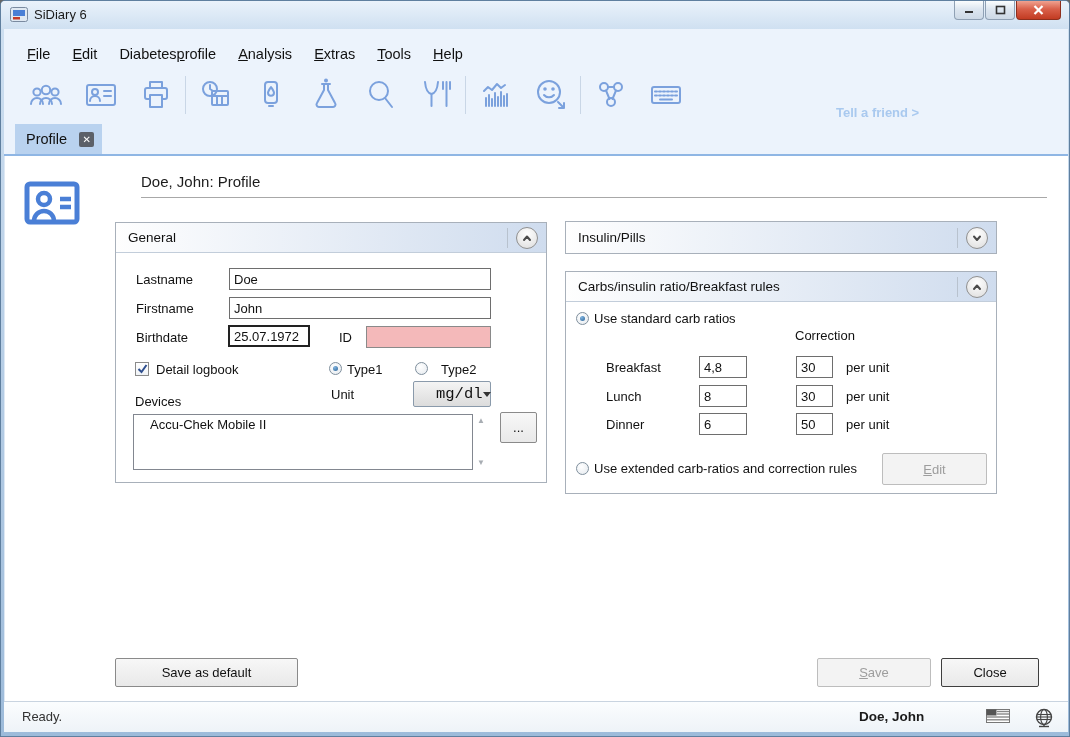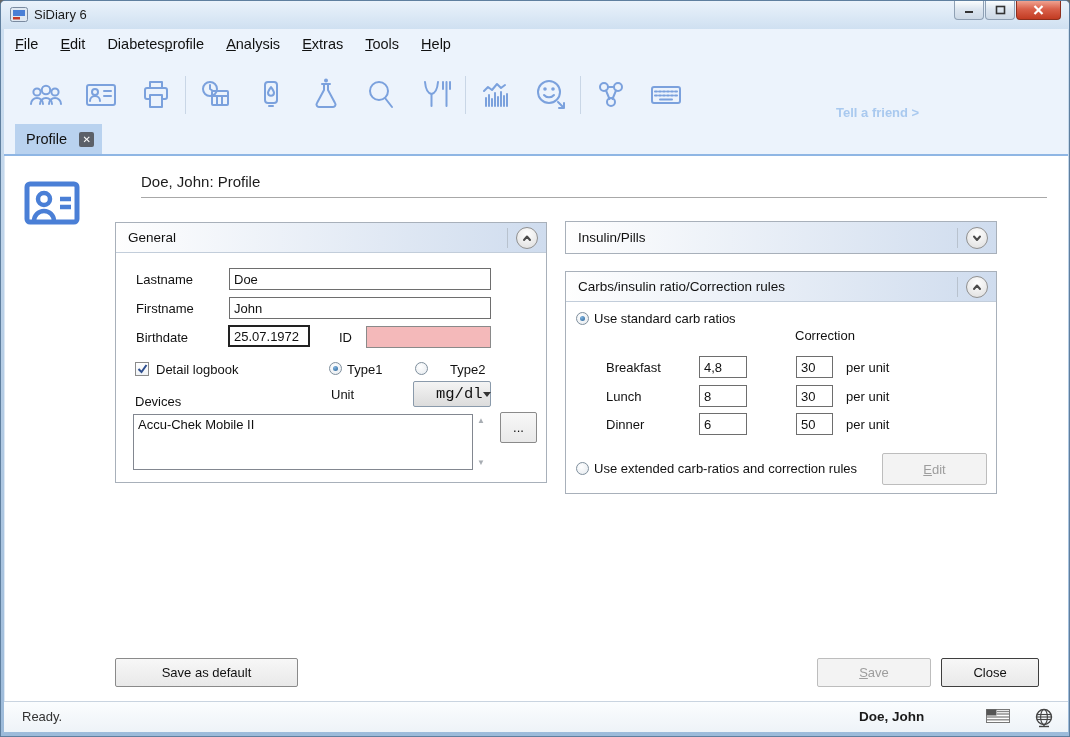--- a/index.html
+++ b/index.html
@@ -11,21 +11,21 @@
     background:linear-gradient(#eaf2fb,#cfe0f1);text-decoration:underline;}
   .app-icon{position:absolute;left:9px;top:6px;width:18px;height:15px;}
   .title-text{position:absolute;left:33px;top:0;line-height:27px;font-size:13px;color:#1a1a1a;}
   .winbtns{position:absolute;right:8px;top:0;display:flex;}
   .winbtn{height:19px;border:1px solid #8fa0b4;border-top:none;border-radius:0 0 4px 4px;
     background:linear-gradient(#fbfdfe,#dde6f0 45%,#cdd9e6);display:flex;align-items:center;justify-content:center;}
   .winbtn.min,.winbtn.max{width:30px;margin-right:1px;}
   .winbtn.close{width:45px;background:linear-gradient(#f0a290,#d9604a 45%,#c23b22);border-color:#8e2f1d;}
   
   .chrome-bg{position:absolute;left:3px;top:28px;width:1064px;height:127px;background:#ecf3fc;}
-  .menubar{position:absolute;left:3px;top:30px;width:1064px;height:36px;display:flex;align-items:flex-start;}
+  .menubar{position:absolute;left:3px;top:30px;width:1064px;height:36px;display:flex;align-items:flex-end;padding-left:12px;}
   .menu-item{padding:0 11px;font-size:14.5px;color:#111;height:26px;line-height:26px;cursor:default;}
   .u{text-decoration:underline;}
   .toolbar{position:absolute;left:3px;top:68px;width:1064px;height:52px;display:flex;align-items:center;padding-left:14px;}
   .tool{width:55px;height:40px;display:flex;align-items:center;justify-content:center;}
   .tool svg{stroke:#7ba1dd;fill:none;stroke-width:2;stroke-linecap:round;stroke-linejoin:round;}
   .tsep{width:1px;height:38px;background:#c9d6e6;margin:0 2px;}
   .tell-friend{position:absolute;left:835px;top:104px;font-size:13px;font-weight:bold;color:#a9c9ef;cursor:pointer;}
   
   .tabline{position:absolute;left:3px;top:153px;width:1064px;height:2px;background:#8fb6e4;}
   .tab{position:absolute;left:14px;top:123px;height:30px;background:#b9d2ef;display:flex;align-items:center;padding:0 8px 0 11px;}
@@ -56,21 +56,21 @@
   .cb svg{stroke:#2f4f8f;fill:none;stroke-width:2;}
   .radio{position:absolute;width:13px;height:13px;border:1px solid #7f8f9d;border-radius:50%;background:radial-gradient(circle at 40% 35%,#fff,#e4e9ee);cursor:pointer;}
   .radio.on::after{content:"";position:absolute;left:3px;top:3px;width:5px;height:5px;border-radius:50%;
     background:radial-gradient(circle at 35% 30%,#7fb3e0,#2c6496);}
   
   .combo{position:absolute;border:1px solid #8a9aab;border-radius:2px;background:linear-gradient(#f4f4f4,#dcdcdc);
     display:flex;align-items:center;cursor:pointer;}
   .combo-text{flex:1;font-size:15.5px;color:#111;padding-left:22px;font-family:Liberation Mono, monospace;}
   .combo-arrow{width:0;height:0;border-left:4px solid transparent;border-right:4px solid transparent;border-top:5px solid #333;margin-right:7px;}
   
-  .listbox{position:absolute;border:1px solid #828790;background:#fff;font-size:13px;color:#111;padding:2px 4px;}
+  .listbox{position:absolute;border:1px solid #828790;background:#fff;font-size:13px;color:#111;padding:2px 16px;}
   .scrollcol{position:absolute;width:14px;display:flex;flex-direction:column;justify-content:space-between;align-items:center;}
   .scr{font-size:8px;color:#a8adb3;cursor:pointer;line-height:10px;}
   
   .btn{position:absolute;border:1px solid #8a8a8a;border-radius:2px;background:linear-gradient(#f7f7f7,#e9e9e9);
     font-size:13px;color:#111;display:flex;align-items:center;justify-content:center;cursor:pointer;}
   .btn.disabled{background:#f3f3f3;border-color:#bdbdbd;color:#9d9d9d;cursor:default;}
   .btn.default{border-color:#3f3f3f;}
   
   .statusbar{position:absolute;left:3px;top:700px;width:1064px;height:31px;
     background:linear-gradient(#fbfdfe,#eef3f8);border-top:1px solid #c9d4e0;}
@@ -271,21 +271,21 @@
     <span class="cb" style="left:19px;top:139px;">
       <svg width="11" height="10" viewBox="0 0 11 10">
           <path d="M1.5,5 l3,3 5,-7"></path>
         </svg>
     </span>
     <span class="lbl" style="left:40px;top:139px;">Detail logbook</span>
 
     <span class="radio on" style="left:213px;top:139px;"></span>
     <span class="lbl" style="left:231px;top:139px;">Type1</span>
     <span class="radio" style="left:299px;top:139px;"></span>
-    <span class="lbl" style="left:334px;top:139px;text-align:center;">Type2</span>
+    <span class="lbl" style="left:325px;top:139px;text-align:center;">Type2</span>
 
     <span class="lbl" style="left:215px;top:164px;">Unit</span>
     <div class="combo" style="left:297px;top:158px;width:78px;height:26px;">
       <span class="combo-text">mg/dl</span>
       <span class="combo-arrow"></span>
     </div>
 
     <span class="lbl" style="left:19px;top:171px;">Devices</span>
     <div class="listbox" style="left:17px;top:191px;width:340px;height:56px;">
       <div>Accu-Chek Mobile II</div>
@@ -305,21 +305,21 @@
       <span class="hdr-btn">
         <svg width="14" height="14" viewBox="0 0 14 14">
             <path d="M4,5.5 l3,3.5 3,-3.5"></path>
           </svg>
       </span>
     </div>
   </div>
 
   <div class="panel" style="left:564px;top:270px;width:432px;height:223px;">
     <div class="panel-header">
-      <span class="panel-title">Carbs/insulin ratio/Correction rules</span>
+      <span class="panel-title">Carbs/insulin ratio/Breakfast rules</span>
       <span class="hdr-sep"></span>
       <span class="hdr-btn">
         <svg width="14" height="14" viewBox="0 0 14 14">
             <path d="M4,9 l3,-3.5 3,3.5"></path>
           </svg>
       </span>
     </div>
 
     <span class="radio on" style="left:10px;top:40px;"></span>
     <span class="lbl" style="left:28px;top:39px;">Use standard carb ratios</span>

